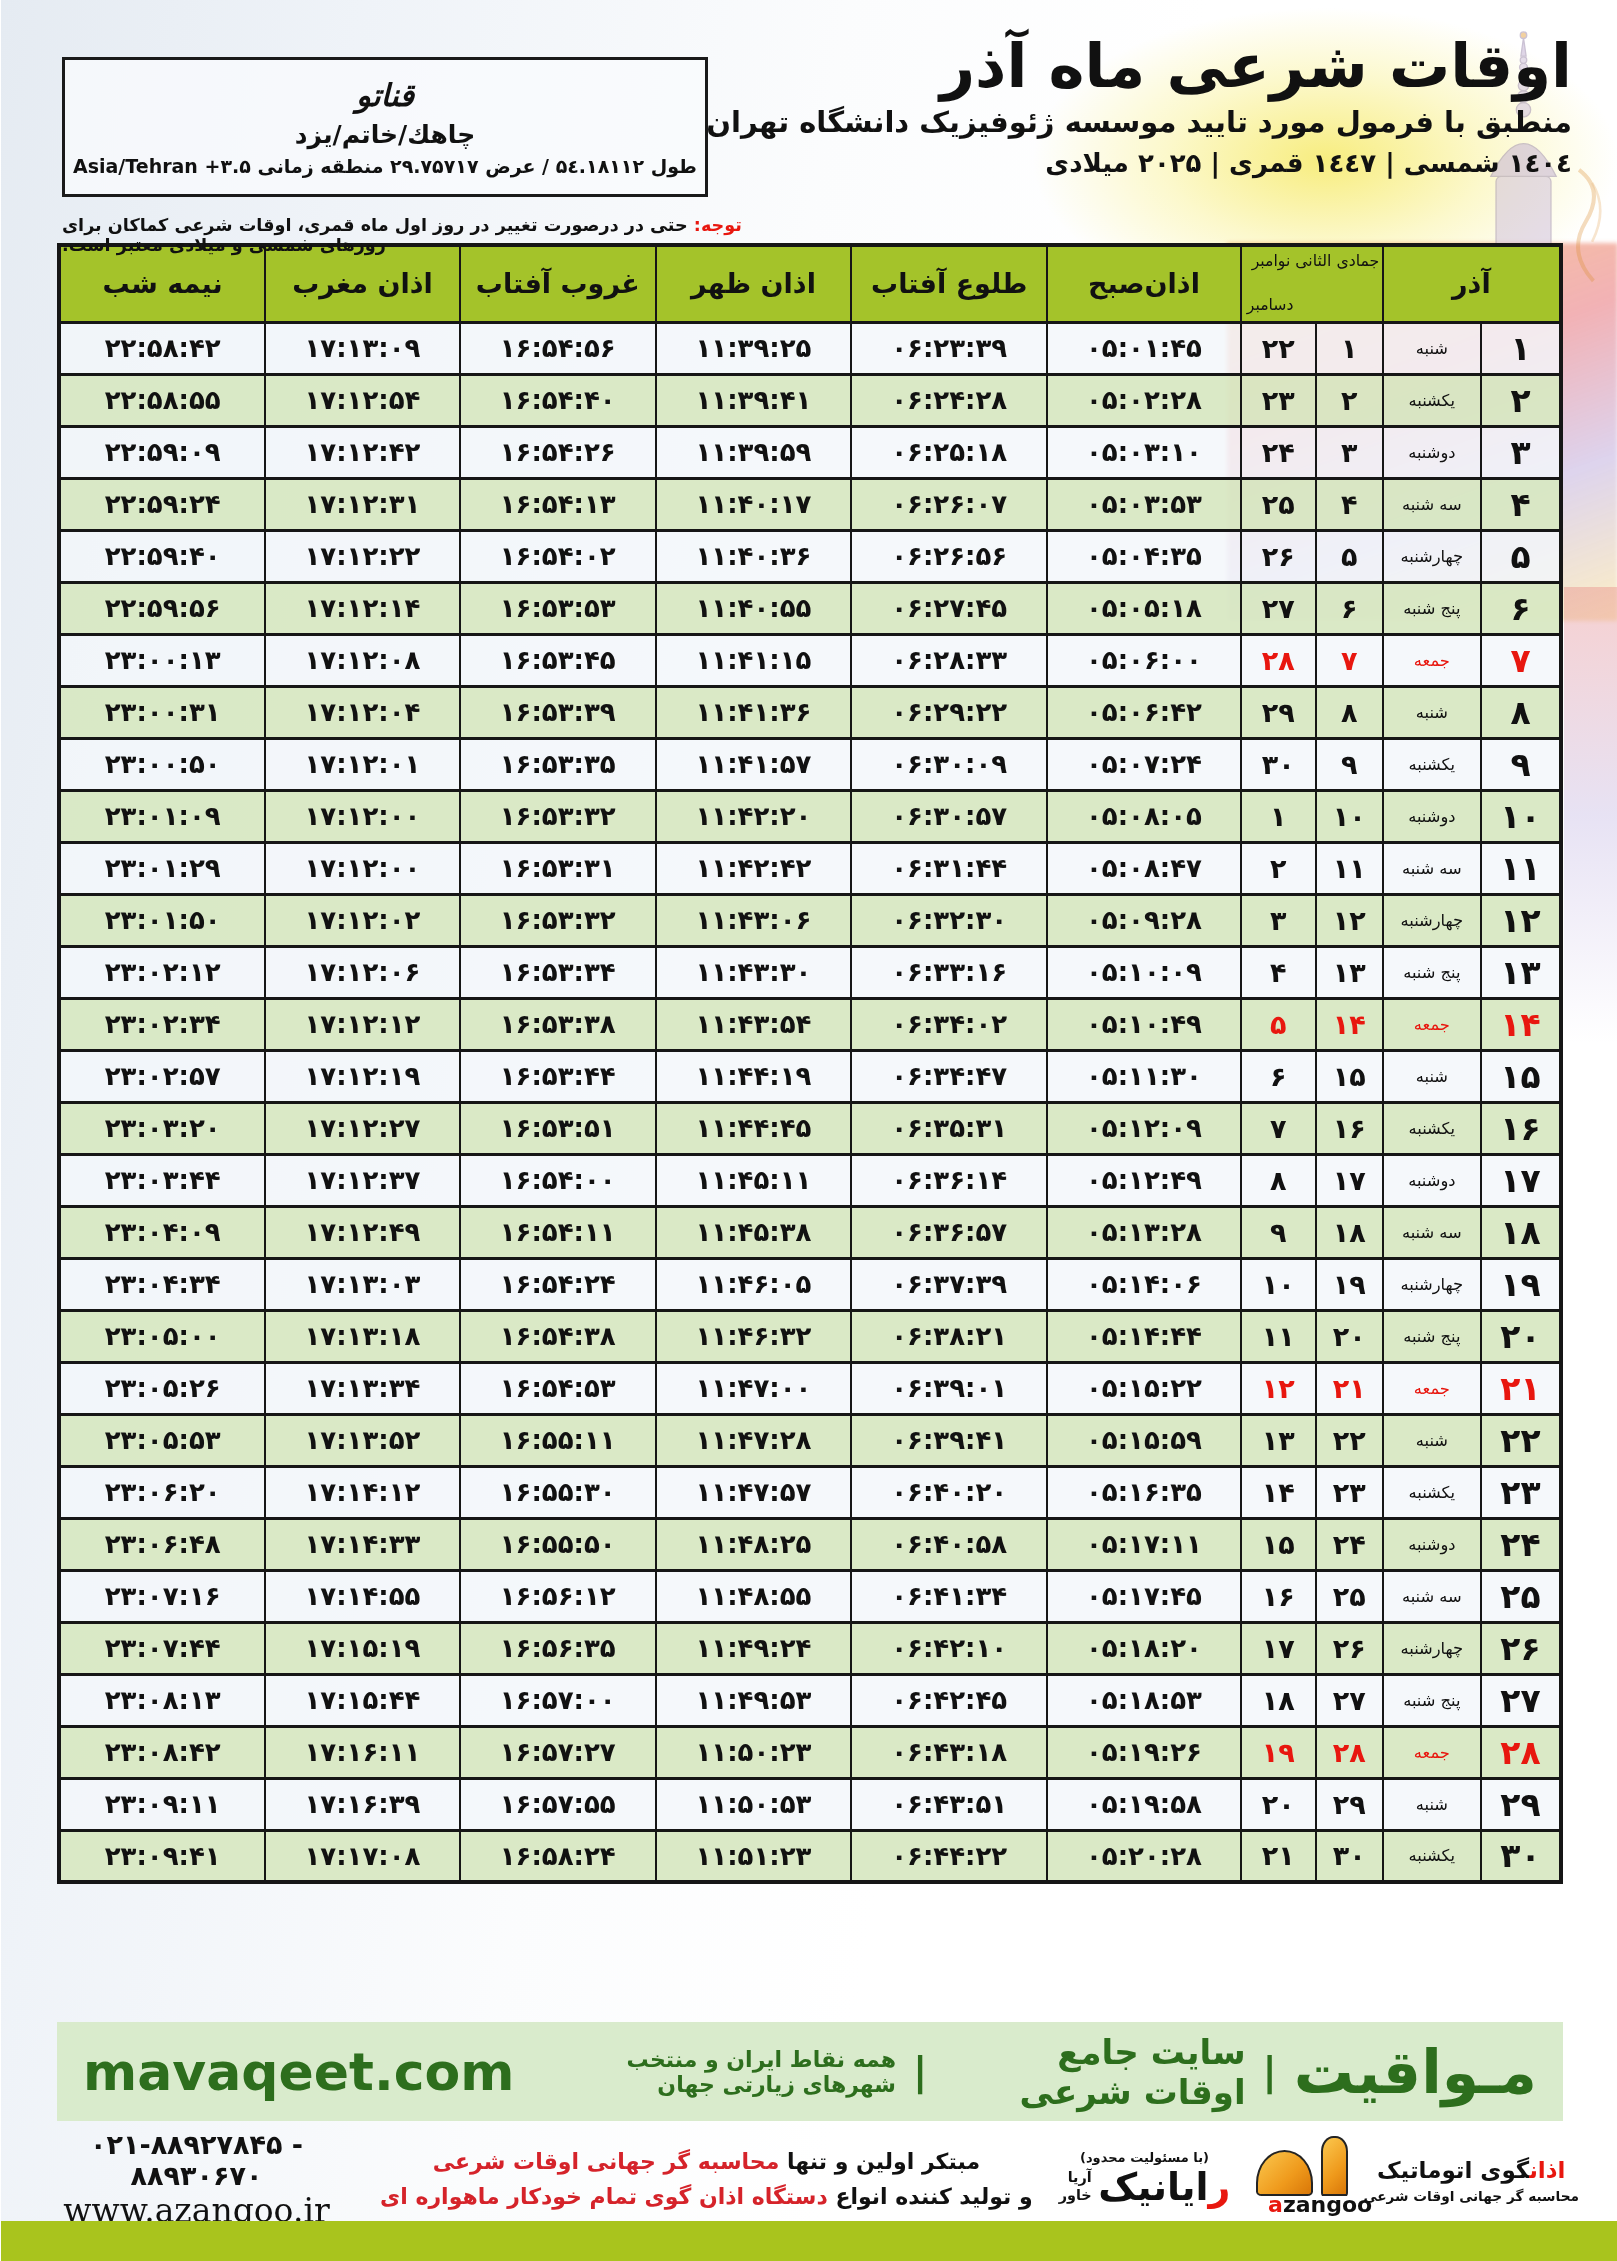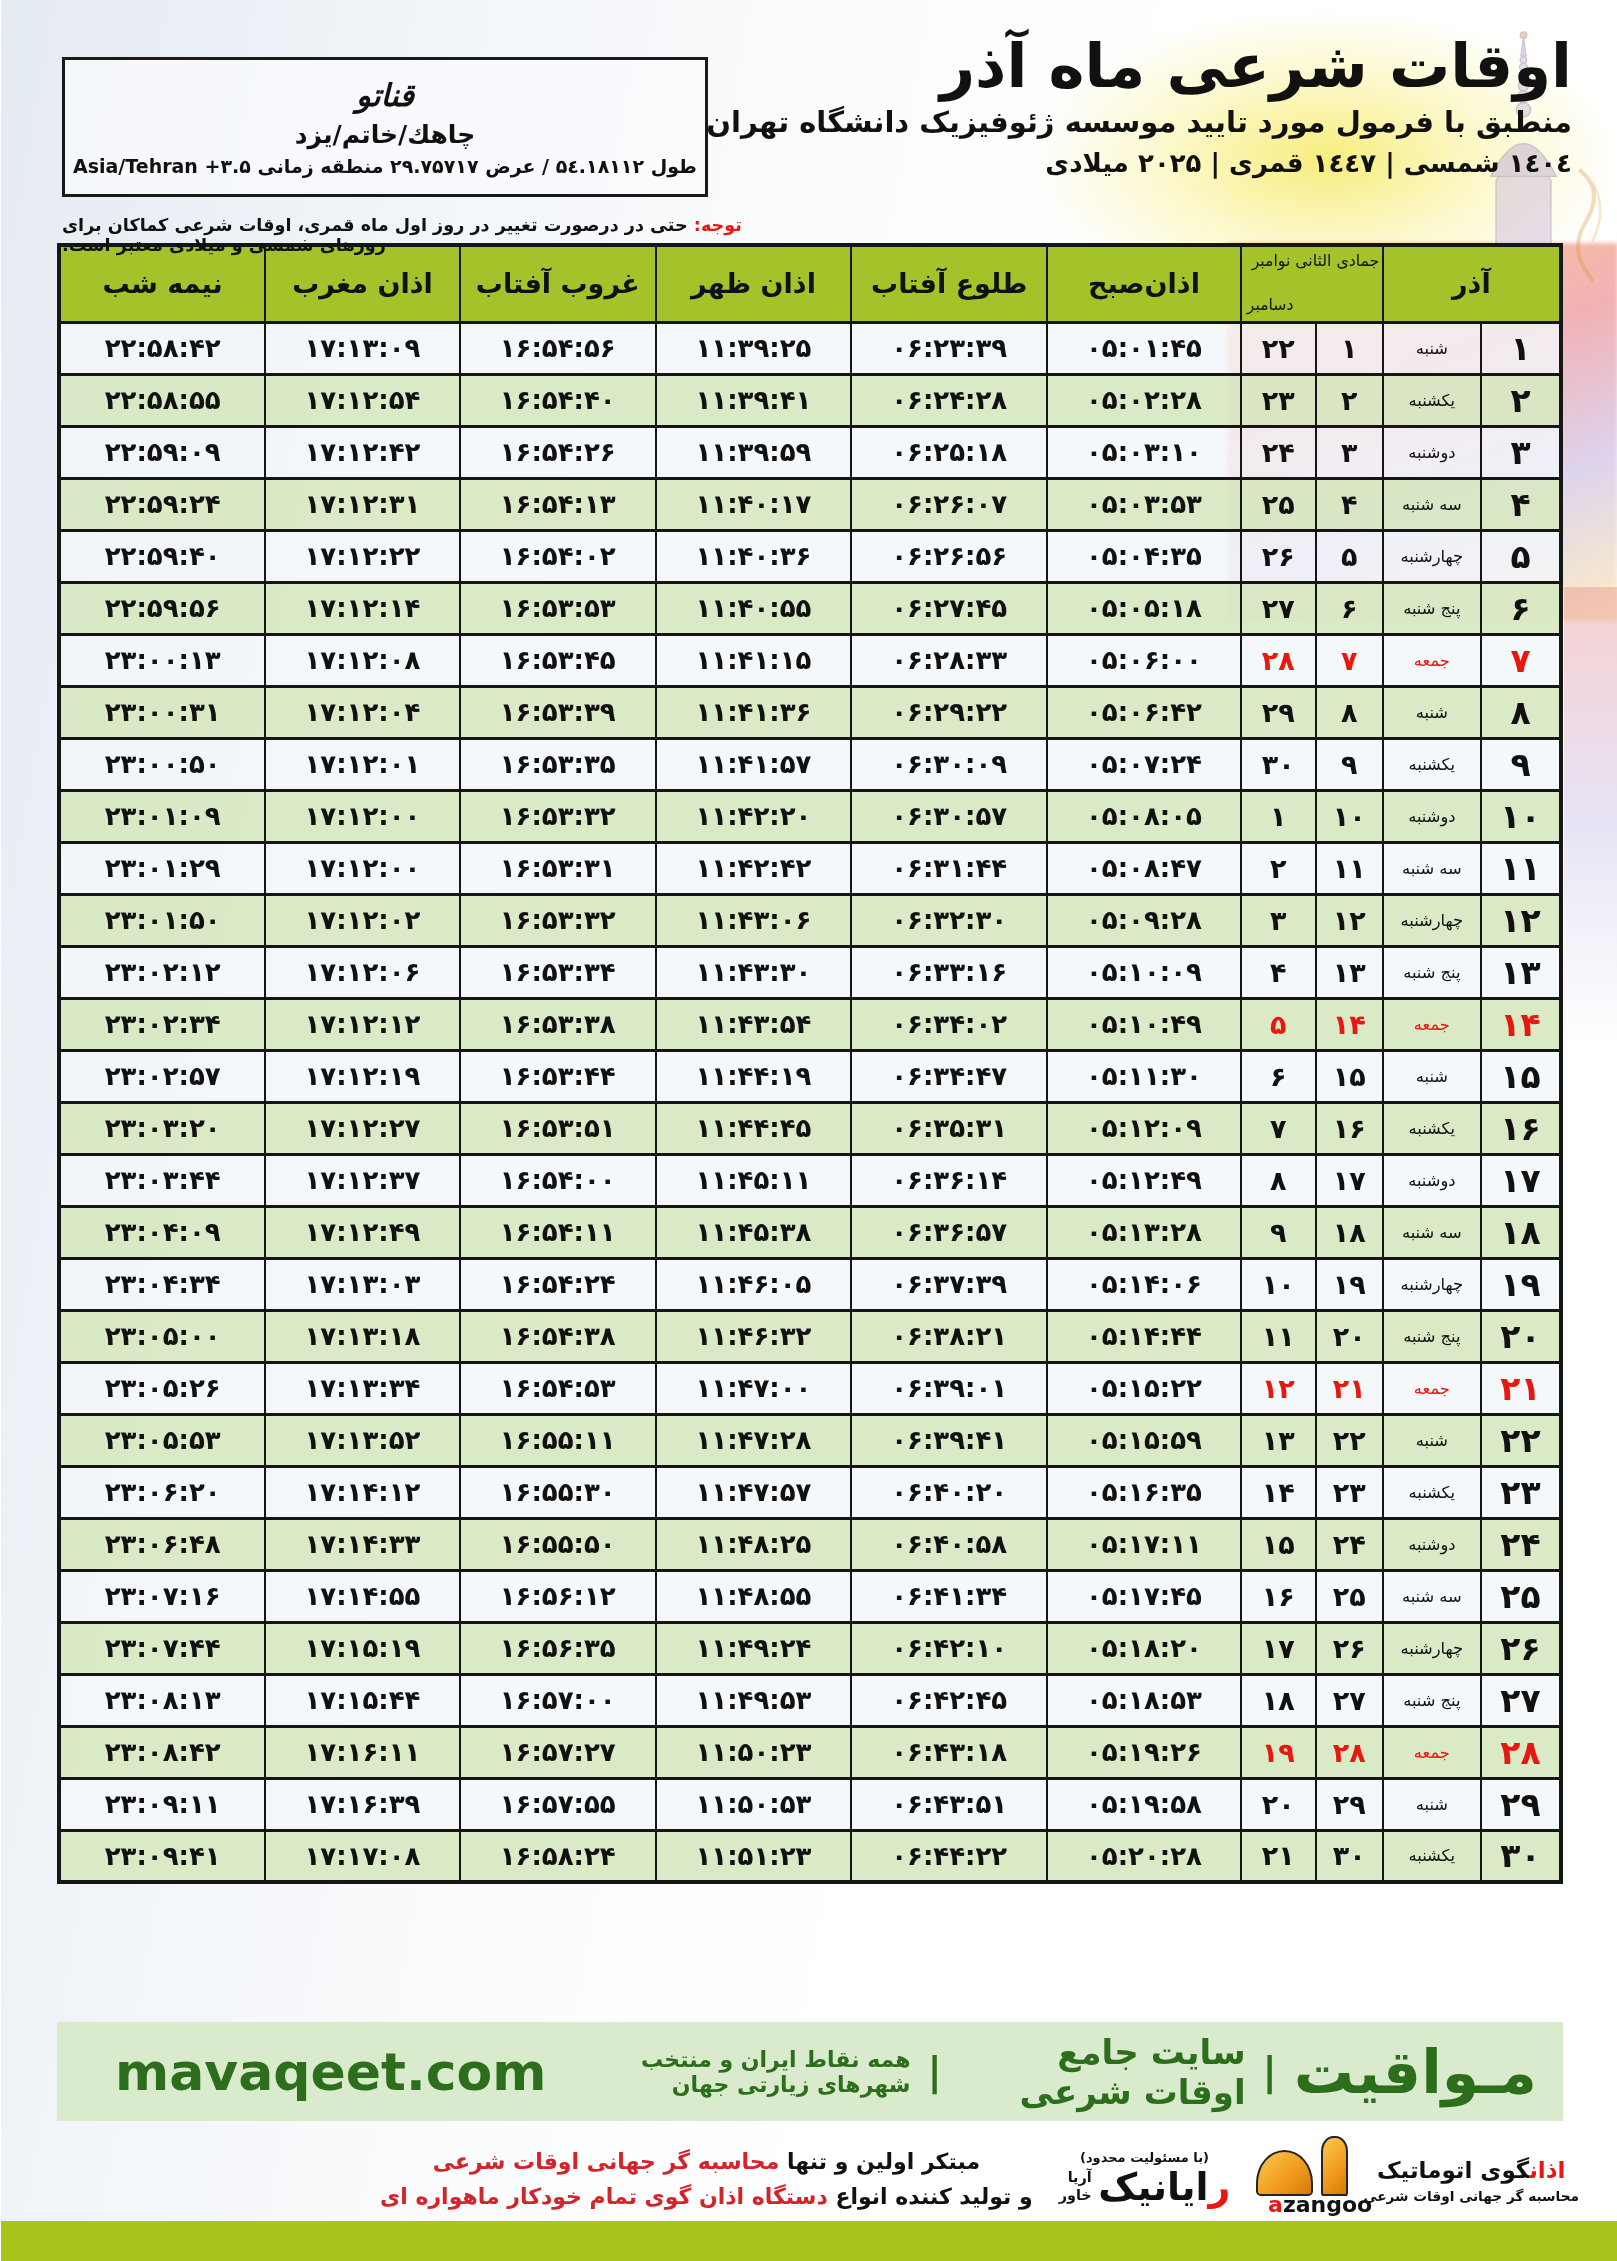--- a/index.html
+++ b/index.html
@@ -84,21 +84,21 @@
   
   .mavaqeet-bar{
     position:absolute;left:57px;top:2022px;width:1506px;height:99px;z-index:1;
     background:var(--mavaqeet-bg);color:var(--mavaqeet-green);
     display:flex;align-items:center;gap:17px;padding:0 26px;direction:rtl;
   }
   .mv-brand{font-size:60px;font-weight:bold;}
   .mv-sep{font-size:39px;font-weight:bold;}
   .mv-tag1{font-size:34px;font-weight:bold;}
   .mv-tag2{font-size:22px;font-weight:bold;}
-  .mv-url{font-size:52px;font-weight:bold;margin-inline-start:auto;direction:ltr;margin-left:32px;}
+  .mv-url{font-size:52px;font-weight:bold;margin-inline-start:auto;direction:ltr;}
   
   .footer-row{
     position:absolute;left:0;top:2139px;width:1618px;height:80px;z-index:1;
     display:flex;align-items:center;direction:rtl;padding:0 39px;gap:26px;
   }
   .azangoo-block{display:flex;align-items:flex-start;gap:9px;direction:ltr;}
   .az-icon{position:relative;width:98px;height:63px;}
   .az-dome{
     position:absolute;left:0;bottom:14.4px;width:57px;height:46px;
     background:linear-gradient(135deg,#fbc84f,#ef9a1c 60%,#d97708);
@@ -592,16 +592,20 @@
         <span>خاور</span>
       </span>
     </div>
   </div>
 
   <div class="ad-text">
     <div><span>مبتکر اولین و تنها </span><span class="red">محاسبه گر جهانی اوقات شرعی</span></div>
     <div><span>و تولید کننده انواع </span><span class="red">دستگاه اذان گوی تمام خودکار ماهواره ای</span></div>
   </div>
 
+  <div class="contact-block">
+    <div class="contact-phone">۰۲۱-۸۸۹۲۷۸۴۵ - ۸۸۹۳۰۶۷۰</div>
+    <div class="contact-url">www.azangoo.ir</div>
+  </div>
 </div>
 
 <div class="bottom-bar"></div>
 
 
 </body></html>

